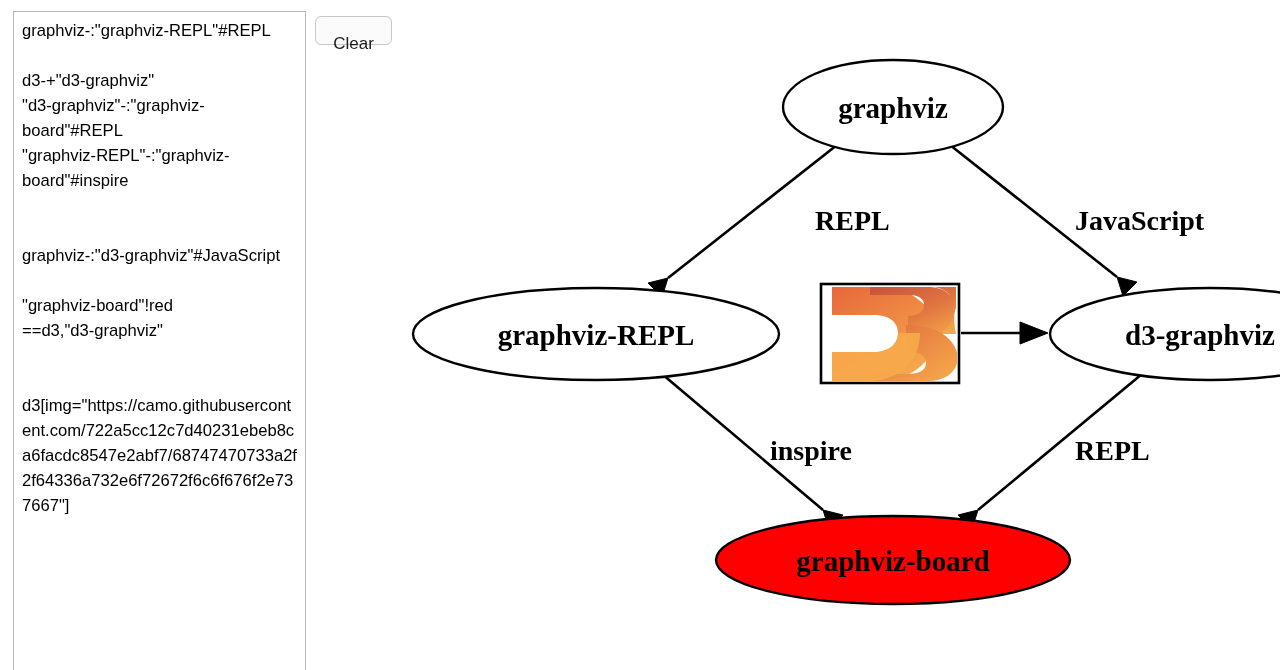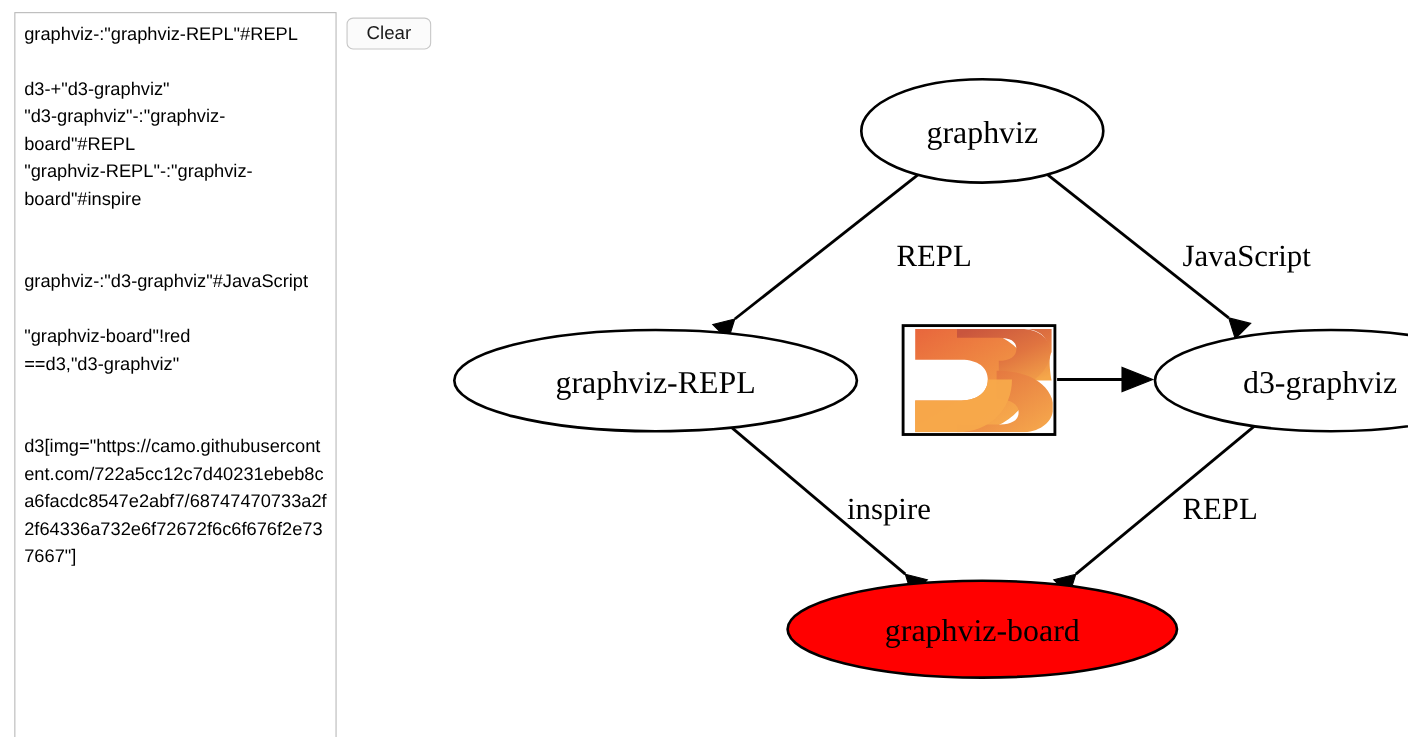--- a/index.html
+++ b/index.html
@@ -50,38 +50,39 @@
     overflow: hidden;
   }
 
   
   #clear-button {
     position: absolute;
     left: 315px;
     top: 16px;
     min-width: 77px;
     height: 29px;
-    padding: 2px 12px 4px;
+    padding: 16px 12px 4px;
     border: 1px solid #c7c7c7;
     border-radius: 6px;
     background: #fbfbfb;
     color: #1b1b1b;
     font-family: "Liberation Sans", sans-serif;
     font-size: 17px;
     line-height: 21px;
     cursor: pointer;
   }
 
   
   #graph-canvas {
     position: absolute;
     left: 400px;
-    top: 12px;
+    top: 0;
     width: 880px;
     height: 658px;
+    font-weight: bold;
   }
   #graph-svg { display: block; }
 
   .gv-node-text,
   .gv-edge-label {
     font-family: "Liberation Serif", "DejaVu Serif", serif;
     fill: #000000;
   }
   .gv-node-text { font-size: 29px; }
   .gv-edge-label { font-size: 28px; }

